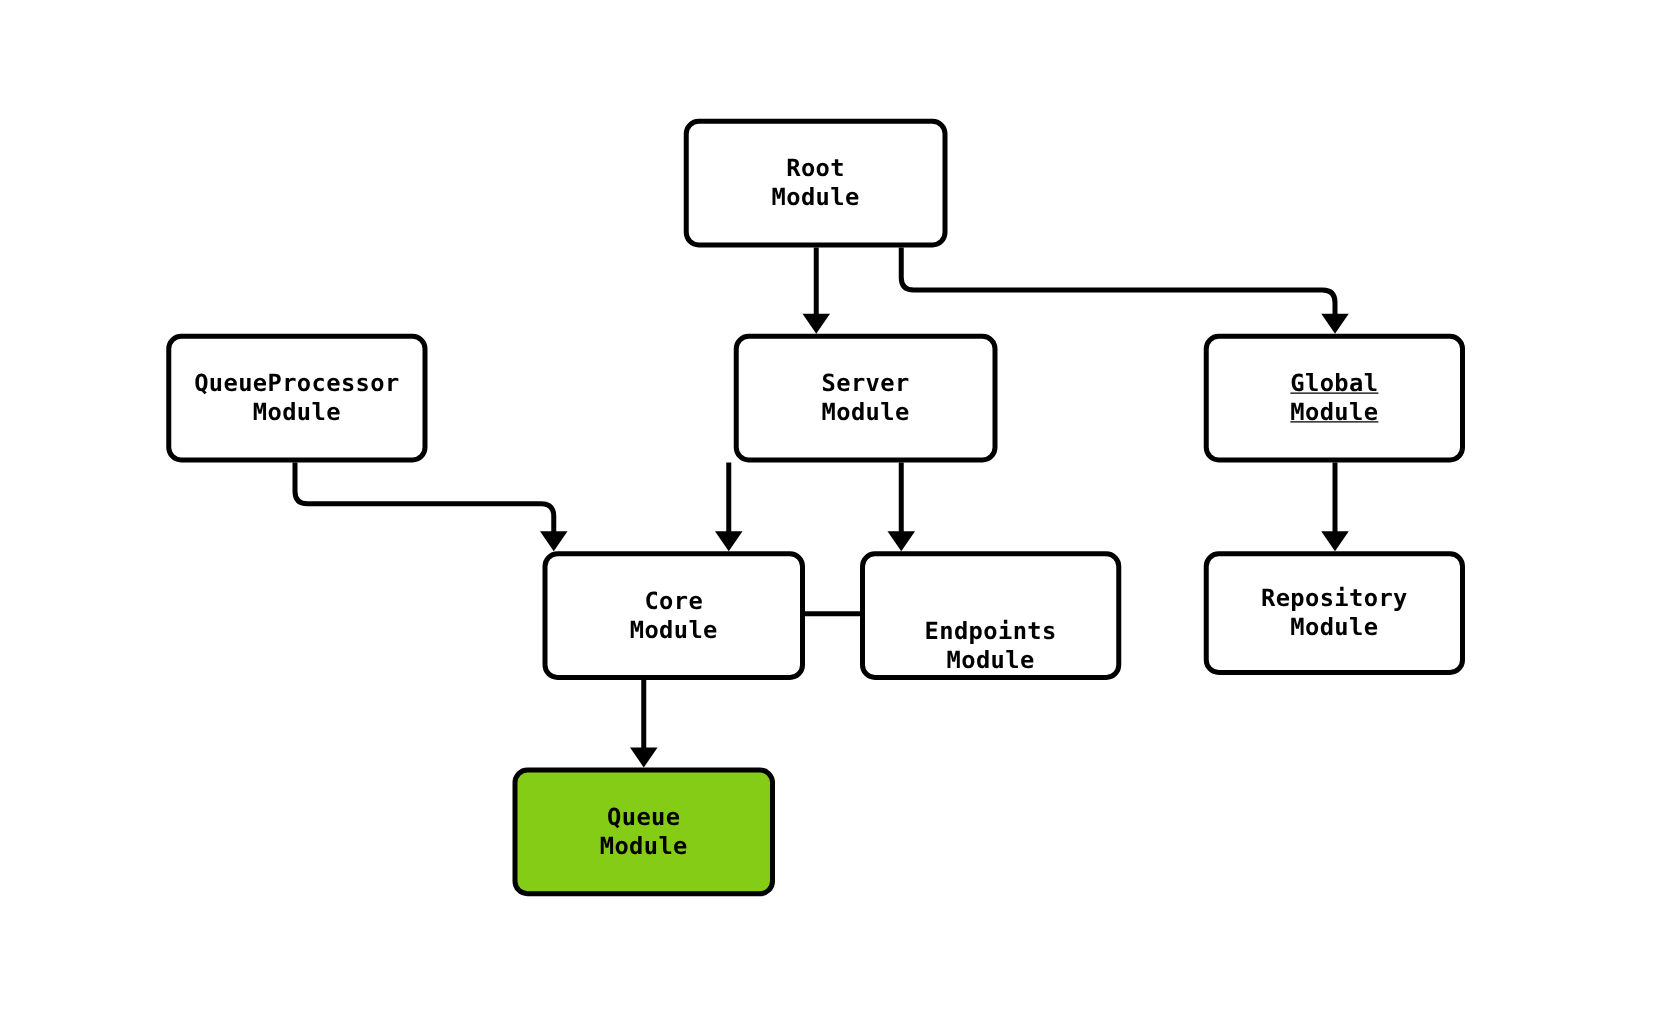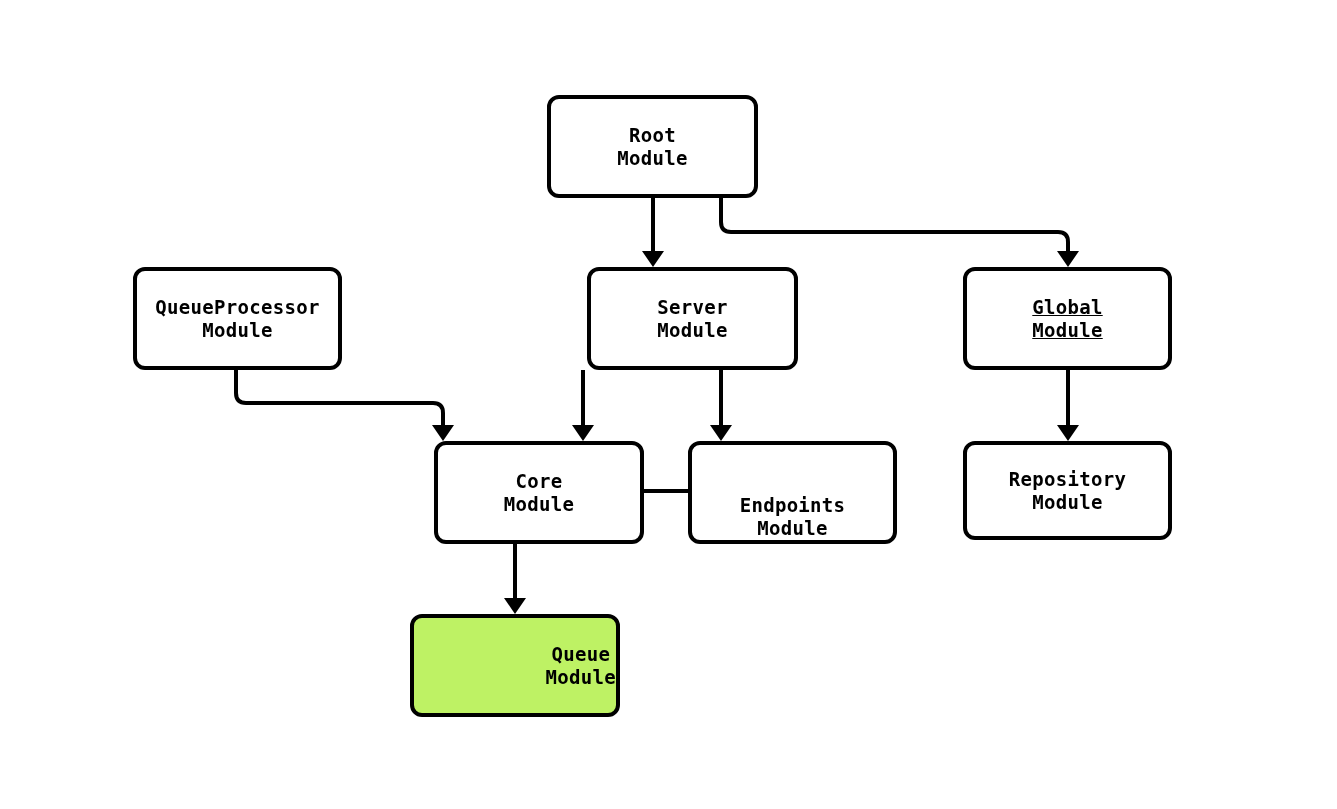--- a/index.html
+++ b/index.html
@@ -96,19 +96,19 @@
 Module</div>
       </div>
       <div class="node" style="left: 688px; top: 441px; width: 209px; height: 103px; border-width: 4px; border-color: rgb(0, 0, 0); border-radius: 12px; background: rgb(255, 255, 255); align-items: flex-end;">
         <div class="node-label">Endpoints
 Module</div>
       </div>
       <div class="node" style="left: 963px; top: 441px; width: 209px; height: 99px; border-width: 4px; border-color: rgb(0, 0, 0); border-radius: 12px; background: rgb(255, 255, 255);">
         <div class="node-label">Repository
 Module</div>
       </div>
-      <div class="node" style="left: 410px; top: 614px; width: 210px; height: 103px; border-width: 4px; border-color: rgb(0, 0, 0); border-radius: 12px; background: #bef264; justify-content: flex-end;">
+      <div class="node" style="left: 410px; top: 614px; width: 210px; height: 103px; border-width: 4px; border-color: rgb(0, 0, 0); border-radius: 12px; background: #84cc16;">
         <div class="node-label">Queue
 Module</div>
       </div>
     </div>
 
 </div>
 
 </body></html>

